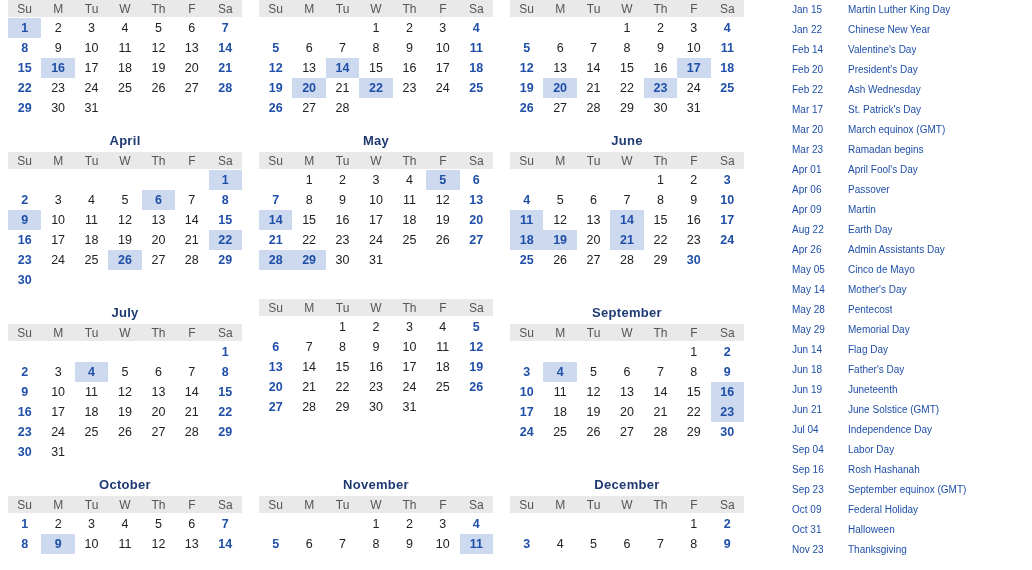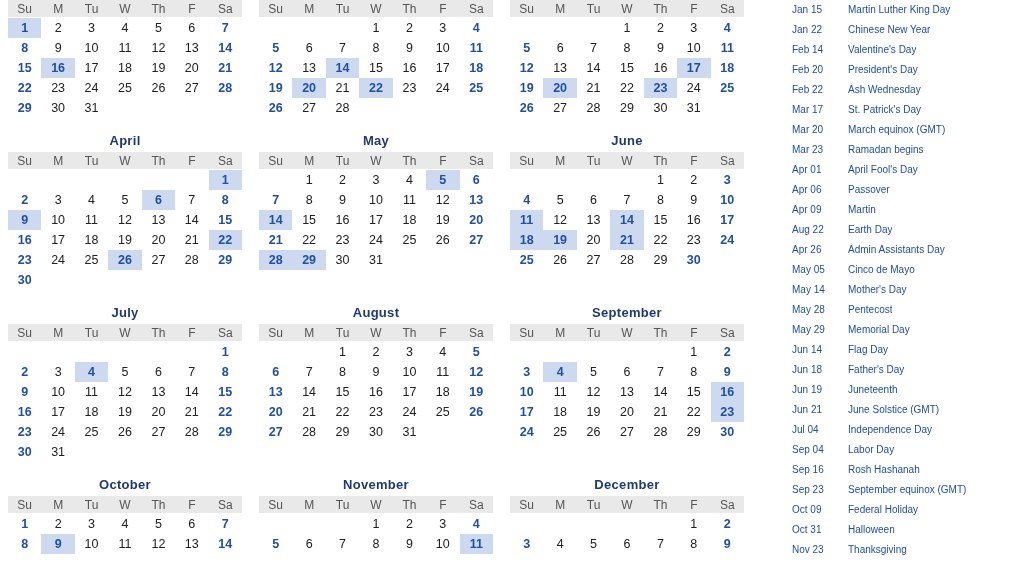--- a/index.html
+++ b/index.html
@@ -566,21 +566,20 @@
                 <td class="empty"></td>
                 <td class="empty"></td>
                 <td class="empty"></td>
                 <td class="empty"></td>
                 <td class="empty"></td>
               </tr>
             </tbody>
           </table>
         </div>
         <div class="month">
-          <div class="month-title">August</div>
           <table class="mtab">
             <thead>
               <tr>
                 <th>Su</th>
                 <th>M</th>
                 <th>Tu</th>
                 <th>W</th>
                 <th>Th</th>
                 <th>F</th>
                 <th>Sa</th>

